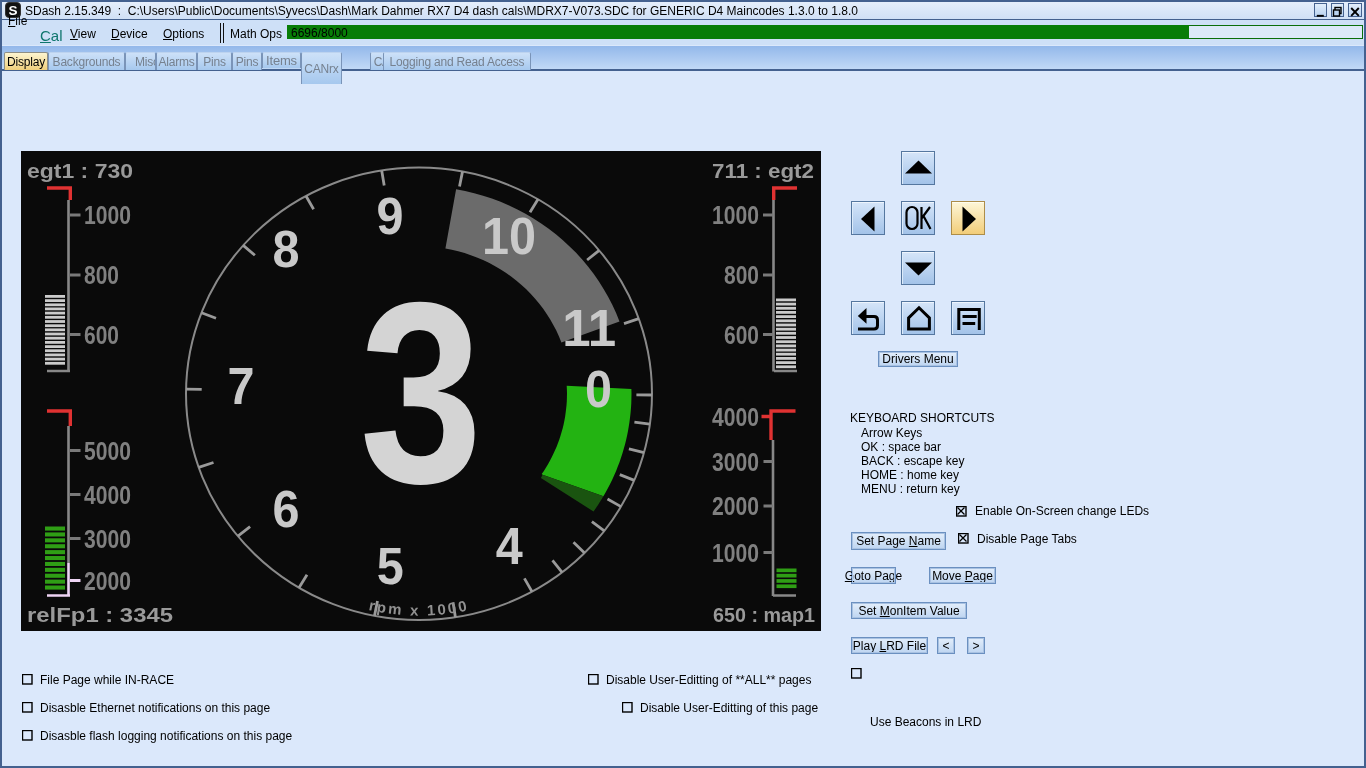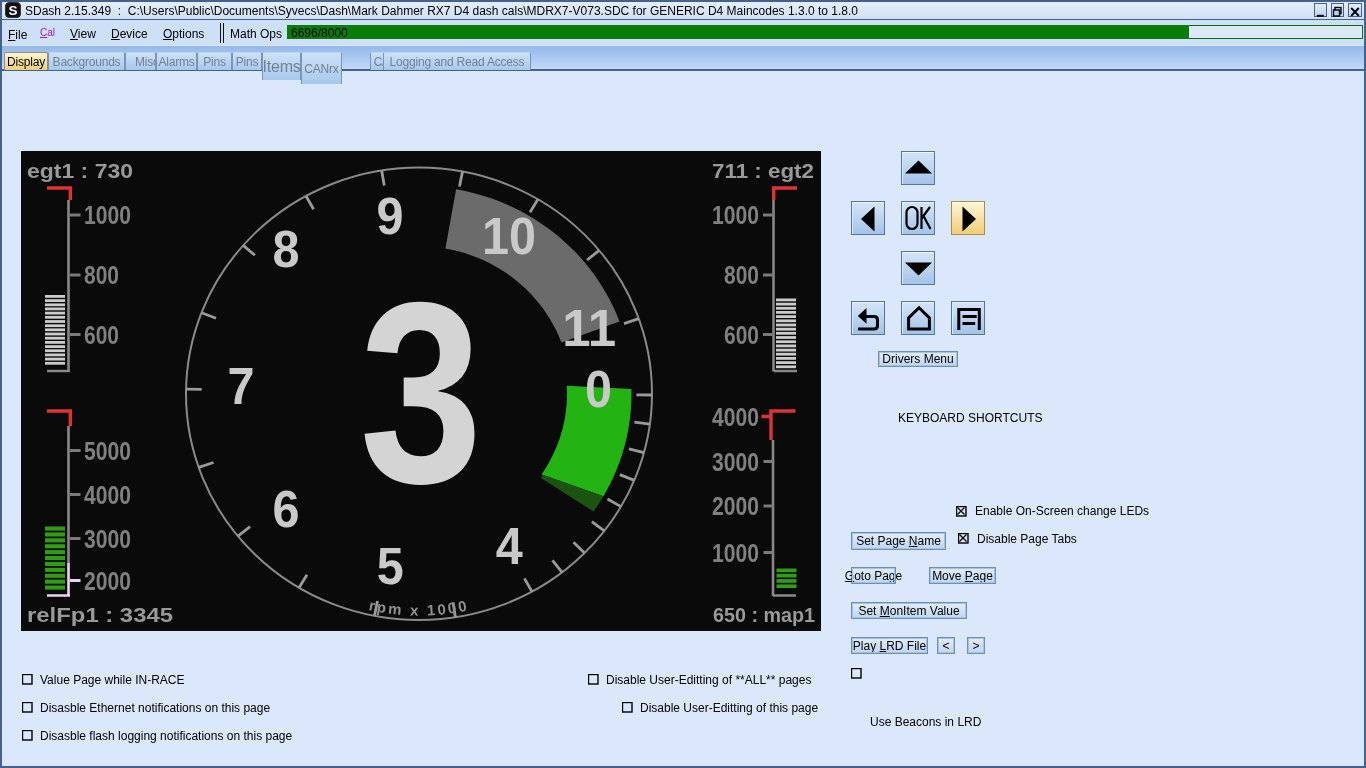--- a/index.html
+++ b/index.html
@@ -21,42 +21,42 @@
         <rect x="3" y="1.5" width="6" height="6" fill="none" stroke="#000" stroke-width="1.4"></rect>
         <rect x="1.5" y="4" width="6" height="6" fill="#b9d2f0" stroke="#000" stroke-width="1.4"></rect>
       </svg></div>
   <div style="position:absolute;left:1348px;top:3px;width:14px;height:14px;background:linear-gradient(#e2eefb,#b9d2f0);border:1px solid #44618f;box-sizing:border-box;"><svg width="12" height="12">
         <path d="M2.2,2 L9.8,9.8 M9.8,2 L2.2,9.8" stroke="#000" stroke-width="1.9"></path>
       </svg></div>
 
   <div style="position:absolute;left:0;top:19px;width:1366px;height:1.5px;background:#44618f;"></div>
 
   <div style="position:absolute;left:0;top:20px;width:1366px;height:25px;background:#cee0f7;"></div>
-  <div style="position:absolute;left:8px;top:28px;font-size:12px;color:#000;white-space:nowrap;"><u>F</u>ile</div>
-    <div style="position:absolute;left:40px;top:27px;font-size:10px;color:#a21caf;white-space:nowrap;"><u>C</u>al</div>
+  <div style="position:absolute;left:8px;top:14px;font-size:12px;color:#000;white-space:nowrap;"><u>F</u>ile</div>
+    <div style="position:absolute;left:40px;top:27px;font-size:15px;color:#0f766e;white-space:nowrap;"><u>C</u>al</div>
     <div style="position:absolute;left:70px;top:27px;font-size:12px;color:#000;white-space:nowrap;"><u>V</u>iew</div>
     <div style="position:absolute;left:111px;top:27px;font-size:12px;color:#000;white-space:nowrap;"><u>D</u>evice</div>
     <div style="position:absolute;left:163px;top:27px;font-size:12px;color:#000;white-space:nowrap;"><u>O</u>ptions</div>
     <div style="position:absolute;left:230px;top:27px;font-size:12px;color:#000;white-space:nowrap;">Math Ops</div>
   <div style="position:absolute;left:220px;top:23px;width:1px;height:20px;background:#111;"></div>
   <div style="position:absolute;left:223px;top:23px;width:1px;height:20px;background:#111;"></div>
 
   <div style="position:absolute;left:287px;top:25px;width:1076px;height:14px;background:#dce9f9;border:1px solid #0a6e0a;box-sizing:border-box;"></div>
   <div style="position:absolute;left:287px;top:25px;width:902px;height:14px;background:#077d07;"></div>
   <div style="position:absolute;left:291px;top:26px;font-size:12px;color:#000;">6696/8000</div>
 
   <div style="position:absolute;left:0;top:45.5px;width:1366px;height:24.5px;background:linear-gradient(#93b8ea,#c3daf6);"></div>
   <div style="position:absolute;left:0;top:69px;width:1366px;height:1.5px;background:#44618f;"></div>
   <div style="position:absolute;left:4px;top:52px;width:44px;height:18px;box-sizing:border-box;background:linear-gradient(#fdf5d0,#efcf7c);color:#000;border:1px solid #8f8f85;border-bottom:none;border-radius:2px 2px 0 0;font-size:12px;letter-spacing:-0.2px;display:flex;align-items:center;justify-content:center;white-space:nowrap;overflow:hidden;">Display</div>
 <div style="position:absolute;left:48px;top:52px;width:77px;height:18px;box-sizing:border-box;background:linear-gradient(#cde1f8,#a6c8ee);color:#76818f;border:1px solid #7a94b8;border-top-color:#bdd3ef;border-bottom:none;border-radius:2px 2px 0 0;font-size:12px;letter-spacing:-0.2px;display:flex;align-items:center;justify-content:center;white-space:nowrap;overflow:hidden;">Backgrounds</div>
 <div style="position:absolute;left:125px;top:52px;width:31px;height:18px;box-sizing:border-box;background:linear-gradient(#cde1f8,#a6c8ee);color:#76818f;border:1px solid #7a94b8;border-top-color:#bdd3ef;border-bottom:none;border-radius:2px 2px 0 0;font-size:12px;letter-spacing:-0.2px;display:flex;align-items:center;justify-content:center;white-space:nowrap;overflow:hidden;padding-left:13px;">Misc</div>
 <div style="position:absolute;left:156px;top:52px;width:41px;height:18px;box-sizing:border-box;background:linear-gradient(#cde1f8,#a6c8ee);color:#76818f;border:1px solid #7a94b8;border-top-color:#bdd3ef;border-bottom:none;border-radius:2px 2px 0 0;font-size:12px;letter-spacing:-0.2px;display:flex;align-items:center;justify-content:center;white-space:nowrap;overflow:hidden;">Alarms</div>
 <div style="position:absolute;left:197px;top:52px;width:35px;height:18px;box-sizing:border-box;background:linear-gradient(#cde1f8,#a6c8ee);color:#76818f;border:1px solid #7a94b8;border-top-color:#bdd3ef;border-bottom:none;border-radius:2px 2px 0 0;font-size:12px;letter-spacing:-0.2px;display:flex;align-items:center;justify-content:center;white-space:nowrap;overflow:hidden;">Pins</div>
 <div style="position:absolute;left:232px;top:52px;width:30px;height:18px;box-sizing:border-box;background:linear-gradient(#cde1f8,#a6c8ee);color:#76818f;border:1px solid #7a94b8;border-top-color:#bdd3ef;border-bottom:none;border-radius:2px 2px 0 0;font-size:12px;letter-spacing:-0.2px;display:flex;align-items:center;justify-content:center;white-space:nowrap;overflow:hidden;">Pins</div>
-<div style="position:absolute;left:262px;top:52px;width:39px;height:28px;box-sizing:border-box;background:linear-gradient(#cde1f8,#a6c8ee);color:#76818f;border:1px solid #7a94b8;border-top-color:#bdd3ef;border-bottom:none;border-radius:2px 2px 0 0;font-size:16px;letter-spacing:-0.2px;display:flex;align-items:center;justify-content:center;white-space:nowrap;overflow:hidden;">Items</div>
+<div style="position:absolute;left:262px;top:52px;width:39px;height:16px;box-sizing:border-box;background:linear-gradient(#cde1f8,#a6c8ee);color:#76818f;border:1px solid #7a94b8;border-top-color:#bdd3ef;border-bottom:none;border-radius:2px 2px 0 0;font-size:13px;letter-spacing:-0.2px;display:flex;align-items:center;justify-content:center;white-space:nowrap;overflow:hidden;">Items</div>
 <div style="position:absolute;left:301px;top:52px;width:41px;height:32px;box-sizing:border-box;background:linear-gradient(#cde1f8,#a6c8ee);color:#76818f;border:1px solid #7a94b8;border-top-color:#bdd3ef;border-bottom:none;border-radius:2px 2px 0 0;font-size:12px;letter-spacing:-0.2px;display:flex;align-items:center;justify-content:center;white-space:nowrap;overflow:hidden;">CANrx</div>
 <div style="position:absolute;left:342px;top:52px;width:41px;height:18px;box-sizing:border-box;background:linear-gradient(#cde1f8,#a6c8ee);color:#76818f;border:1px solid #7a94b8;border-top-color:#bdd3ef;border-bottom:none;border-radius:2px 2px 0 0;font-size:12px;letter-spacing:-0.2px;display:flex;align-items:center;justify-content:center;white-space:nowrap;overflow:hidden;margin-left:28px;">CANtx</div>
 <div style="position:absolute;left:383px;top:52px;width:148px;height:18px;box-sizing:border-box;background:linear-gradient(#cde1f8,#a6c8ee);color:#76818f;border:1px solid #7a94b8;border-top-color:#bdd3ef;border-bottom:none;border-radius:2px 2px 0 0;font-size:12px;letter-spacing:-0.2px;display:flex;align-items:center;justify-content:center;white-space:nowrap;overflow:hidden;">Logging and Read Access</div>
 
   <div style="position:absolute;left:21px;top:151px;width:800px;height:480px;background:#0a0a0a;">
     <svg width="800" height="480" viewBox="0 0 800 480" style="position:absolute;left:0;top:0">
 <rect x="0" y="0" width="800" height="480" fill="#0a0a0a"></rect>
 <path d="M435.1,38.3 L444.2,40.1 L453.2,42.2 L462.1,44.7 L470.9,47.6 L479.6,50.8 L488.1,54.5 L496.4,58.4 L504.5,62.7 L512.5,67.4 L520.2,72.4 L527.7,77.7 L534.9,83.3 L541.9,89.2 L548.6,95.4 L555.1,101.8 L561.2,108.6 L567,115.6 L572.6,122.8 L577.8,130.3 L582.6,137.9 L587.1,145.8 L591.3,153.8 L595.1,162.1 L598.5,170.4 L540.4,191.4 L538,185.5 L535.3,179.6 L532.3,173.9 L529.1,168.3 L525.7,162.9 L522,157.6 L518.1,152.4 L513.9,147.5 L509.6,142.7 L505,138.1 L500.2,133.7 L495.2,129.5 L490.1,125.5 L484.8,121.7 L479.3,118.2 L473.7,114.9 L467.9,111.8 L462,109 L455.9,106.5 L449.8,104.2 L443.6,102.1 L437.2,100.3 L430.8,98.8 L424.4,97.6 Z" fill="#6b6b6b"></path>
 <path d="M610.4,238.1 L610.5,242.8 L610.4,247.5 L610.3,252.1 L610,256.8 L609.6,261.4 L609.1,266.1 L608.5,270.7 L607.8,275.3 L607,279.9 L606.1,284.5 L605.1,289 L604,293.6 L602.7,298.1 L601.4,302.6 L599.9,307 L598.4,311.4 L596.7,315.8 L595,320.2 L593.1,324.5 L591.2,328.7 L589.1,333 L587,337.1 L584.7,341.2 L582.4,345.3 L521.6,323.8 L520.7,323.1 L522.9,319.9 L525,316.6 L527,313.2 L528.9,309.8 L530.7,306.3 L532.4,302.8 L534,299.3 L535.6,295.7 L537,292 L538.3,288.4 L539.5,284.7 L540.6,280.9 L541.7,277.2 L542.6,273.4 L543.4,269.6 L544.1,265.8 L544.6,261.9 L545.1,258.1 L545.5,254.2 L545.8,250.3 L545.9,246.4 L546,242.5 L545.9,238.7 L545.7,234.8 Z" fill="#23b312"></path>
 <path d="M582.4,345.3 L582,346 L581.6,346.6 L581.2,347.3 L580.8,347.9 L580.4,348.6 L580,349.2 L579.6,349.8 L579.2,350.5 L578.8,351.1 L578.4,351.8 L578,352.4 L577.6,353 L577.2,353.7 L576.8,354.3 L576.4,354.9 L575.9,355.6 L575.5,356.2 L575.1,356.8 L574.7,357.4 L574.2,358.1 L573.8,358.7 L573.4,359.3 L572.9,359.9 L572.5,360.5 L519.9,326.9 L521.6,323.8 Z" fill="#1a5410"></path>
@@ -198,21 +198,22 @@
       </svg>
     </div>
 <div style="position:absolute;left:951px;top:301px;width:34px;height:34px;background:linear-gradient(#d5e5f9,#a3c3e9);border:1px solid #55779f;box-shadow:inset 0 1px 0 #eef5fd,inset 1px 0 0 #dcebfa;box-sizing:border-box;">
       <svg width="32" height="32" style="position:absolute;left:0;top:0">
         <path d="M6.8,28 V7.5 H27.3 V28 M10.5,14.5 H24.7 M10.5,21.5 H23.2" fill="none" stroke="#000" stroke-width="3"></path>
       </svg>
     </div>
   <div style="position:absolute;left:878px;top:351px;width:80px;height:16px;box-sizing:border-box;background:linear-gradient(#e3eefb,#bed5f1);border:1px solid #6b90c0;outline:1px solid #a9c2e2;outline-offset:-2px;font-size:12px;color:#000;display:flex;align-items:center;justify-content:center;white-space:nowrap;">
       <span>Drivers Menu</span>
     </div>
-<div style="position:absolute;left:898px;top:411px;font-size:12px;color:#000;white-space:nowrap;">KEYBOARD SHORTCUTS</div>
+<div style="position:absolute;left:850px;top:411px;font-size:12px;color:#000;white-space:nowrap;">KEYBOARD SHORTCUTS</div>
+<div style="position:absolute;left:861px;top:426px;font-size:12px;color:#000;white-space:nowrap;line-height:14px;">Arrow Keys<br>OK : space bar<br>BACK : escape key<br>HOME : home key<br>MENU : return key</div>
 <svg width="12" height="12" style="position:absolute;left:956px;top:506px">
       <rect x="0.5" y="0.5" width="9.5" height="9.5" fill="none" stroke="#000" stroke-width="1.4"></rect>
       <path d="M1.5,1.5 L8.5,8.5 M8.5,1.5 L1.5,8.5" stroke="#000" stroke-width="1.3"></path>
     </svg>
 <div style="position:absolute;left:975px;top:504px;font-size:12px;color:#000;white-space:nowrap;">Enable On-Screen change LEDs</div>
 <div style="position:absolute;left:851px;top:532px;width:95px;height:18px;box-sizing:border-box;background:linear-gradient(#e3eefb,#bed5f1);border:1px solid #6b90c0;outline:1px solid #a9c2e2;outline-offset:-2px;font-size:12px;color:#000;display:flex;align-items:center;justify-content:center;white-space:nowrap;">
       <span>Set Page <u>N</u>ame</span>
     </div>
 <svg width="12" height="12" style="position:absolute;left:958px;top:533px">
       <rect x="0.5" y="0.5" width="9.5" height="9.5" fill="none" stroke="#000" stroke-width="1.4"></rect>
@@ -237,21 +238,21 @@
 <div style="position:absolute;left:967px;top:637px;width:18px;height:17px;box-sizing:border-box;background:linear-gradient(#e3eefb,#bed5f1);border:1px solid #6b90c0;outline:1px solid #a9c2e2;outline-offset:-2px;font-size:12px;color:#000;display:flex;align-items:center;justify-content:center;white-space:nowrap;">
       <span>&gt;</span>
     </div>
 <svg width="12" height="12" style="position:absolute;left:851px;top:668px">
       <rect x="0.5" y="0.5" width="9.5" height="9.5" fill="none" stroke="#000" stroke-width="1.4"></rect>
     </svg>
 <div style="position:absolute;left:870px;top:667px;font-size:12px;color:#000;white-space:nowrap;margin-top:48px;">Use Beacons in LRD</div>
   <svg width="12" height="12" style="position:absolute;left:22px;top:674px">
       <rect x="0.5" y="0.5" width="9.5" height="9.5" fill="none" stroke="#000" stroke-width="1.4"></rect>
     </svg>
-<div style="position:absolute;left:40px;top:673px;font-size:12px;color:#000;white-space:nowrap;">Value Page while IN-RACE</div>
+<div style="position:absolute;left:40px;top:673px;font-size:12px;color:#000;white-space:nowrap;">File Page while IN-RACE</div>
 <svg width="12" height="12" style="position:absolute;left:22px;top:702px">
       <rect x="0.5" y="0.5" width="9.5" height="9.5" fill="none" stroke="#000" stroke-width="1.4"></rect>
     </svg>
 <div style="position:absolute;left:40px;top:701px;font-size:12px;color:#000;white-space:nowrap;">Disasble Ethernet notifications on this page</div>
 <svg width="12" height="12" style="position:absolute;left:22px;top:730px">
       <rect x="0.5" y="0.5" width="9.5" height="9.5" fill="none" stroke="#000" stroke-width="1.4"></rect>
     </svg>
 <div style="position:absolute;left:40px;top:729px;font-size:12px;color:#000;white-space:nowrap;">Disasble flash logging notifications on this page</div>
 <svg width="12" height="12" style="position:absolute;left:588px;top:674px">
       <rect x="0.5" y="0.5" width="9.5" height="9.5" fill="none" stroke="#000" stroke-width="1.4"></rect>

